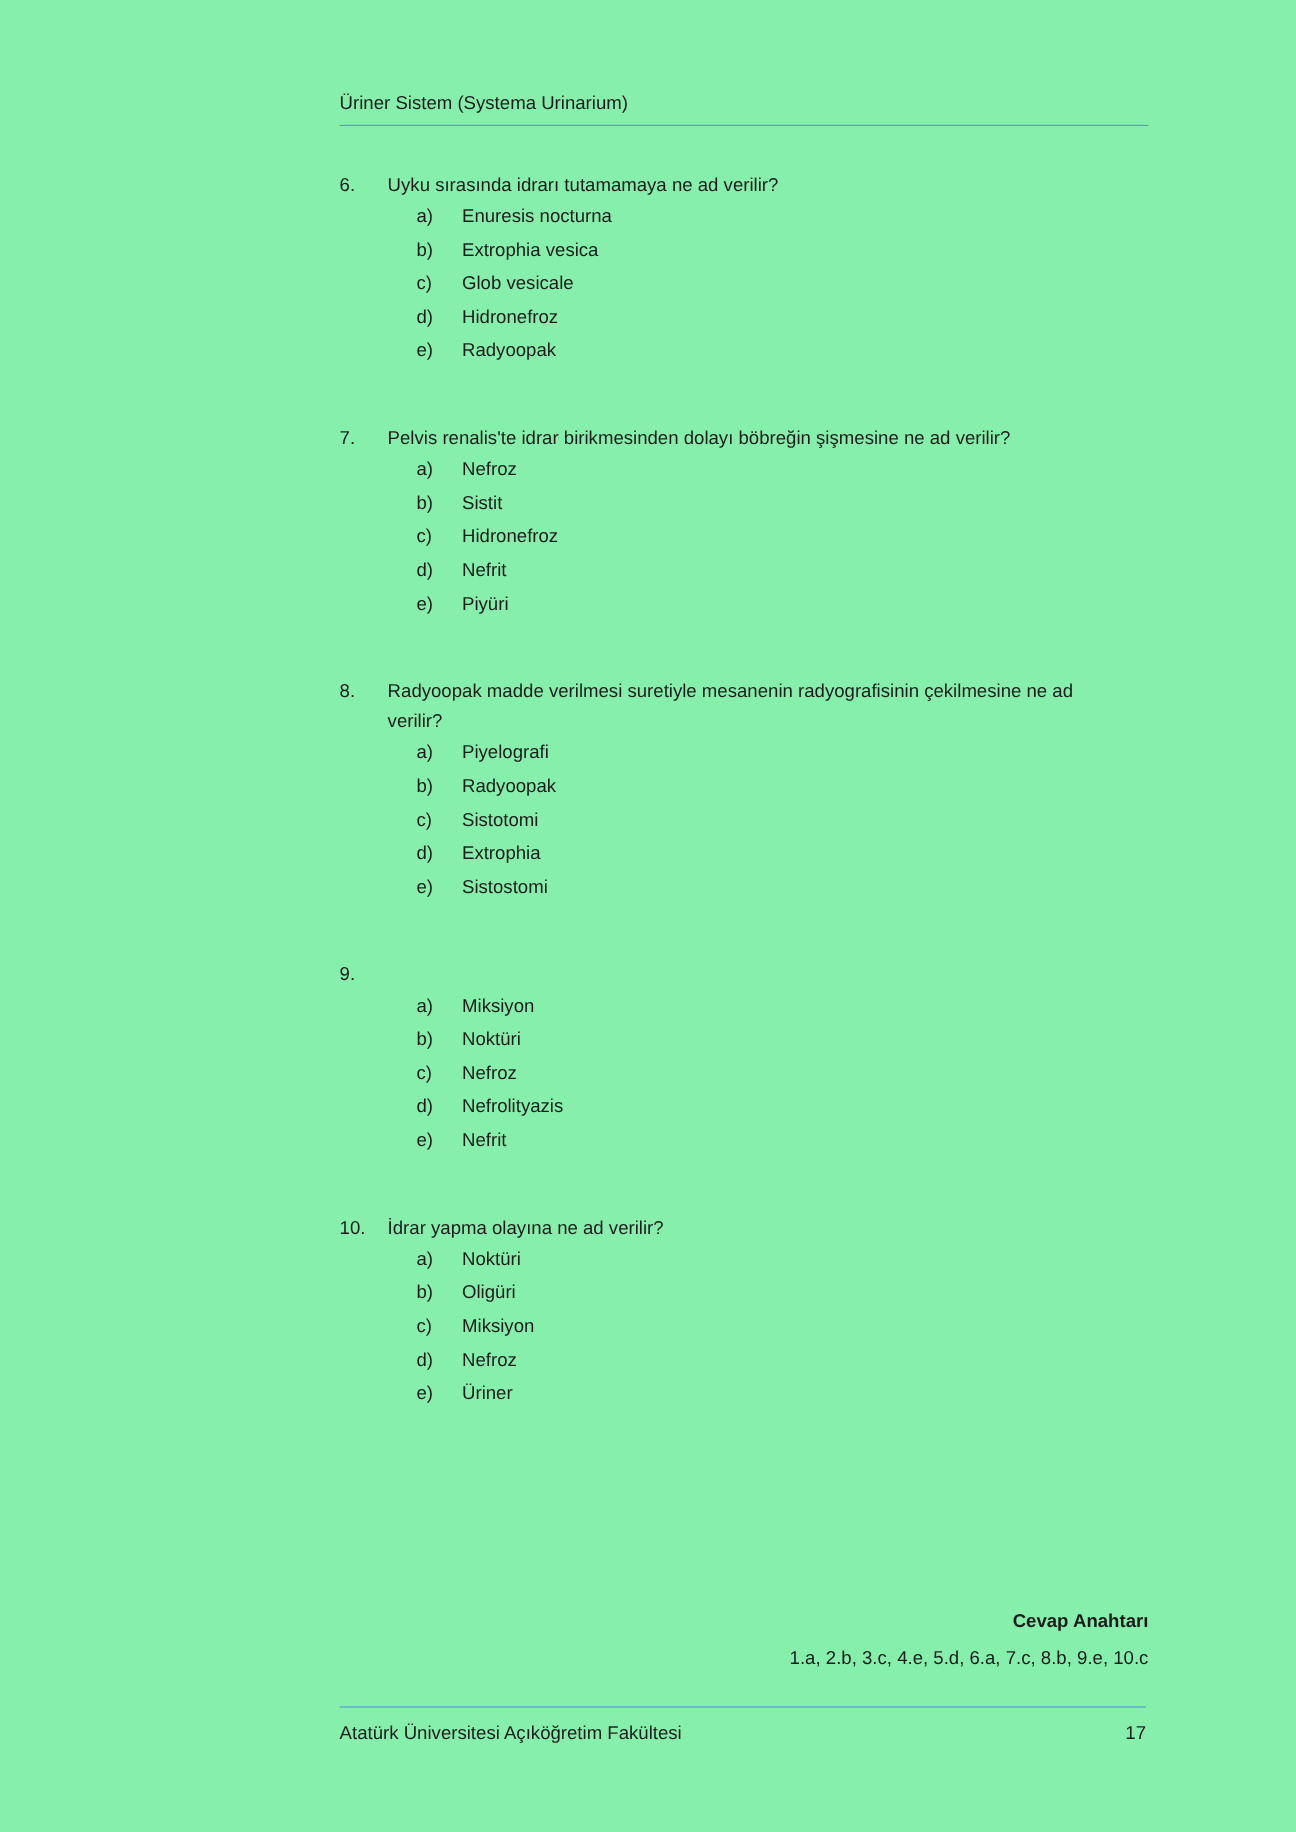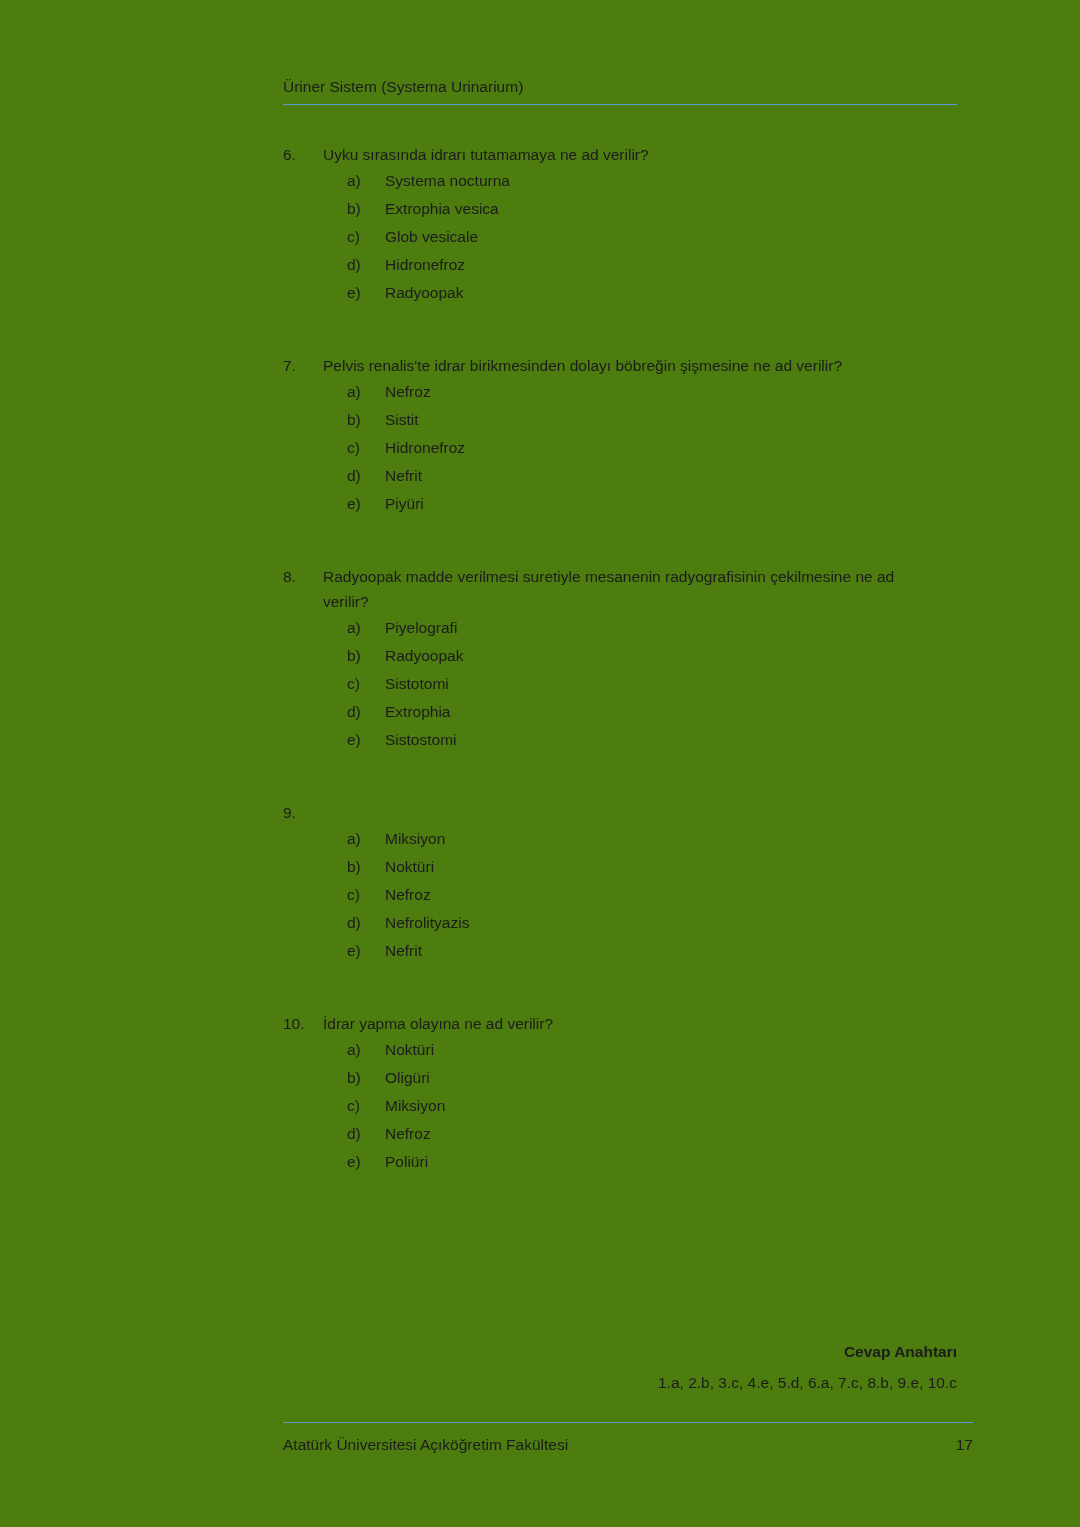--- a/index.html
+++ b/index.html
@@ -6,21 +6,21 @@
   body {
     background: #ffffff;
     font-family: "Liberation Sans", "DejaVu Sans", sans-serif;
     -webkit-font-smoothing: antialiased;
   }
   .page {
     position: relative;
     width: 1080px;
     height: 1527px;
     margin: 0 auto;
-    background: #4d7c0f;
+    background: #86efac;
     color: #1c1c1c;
     overflow: hidden;
   }
   .content { padding: 77px 123px 0 283px; }
 
   .doc-title { font-size: 15.5px; line-height: 20px; }
   .header-rule {
     height: 0; border: none;
     border-top: 1.5px solid #5b9bd5;
     margin: 7px 0 0 0;
@@ -43,21 +43,21 @@
     position: absolute;
     right: 123px;
     top: 1341px;
     text-align: right;
     font-size: 15.5px;
     margin-left: 28px;
   }
   .ak-title { font-weight: bold; line-height: 22px; }
   .ak-values { margin-top: 9px; line-height: 22px; }
 
-  .footer { position: absolute; left: 283px; right: 107px; top: 1422px; }
+  .footer { position: absolute; left: 283px; right: 125px; top: 1422px; }
   .footer-rule {
     height: 0; border: none;
     border-top: 1.5px solid #5b9bd5;
     margin: 0;
   }
   .footer-row {
     display: flex;
     justify-content: space-between;
     margin-top: 13px;
     font-size: 15.5px;
@@ -74,21 +74,21 @@
     </div>
     <div class="questions">
   <div class="question">
     <div class="q-row">
       <span class="q-num">6.</span>
       <span class="q-text">Uyku sırasında idrarı tutamamaya ne ad verilir?</span>
     </div>
     <div class="options">
   <div class="option">
     <span class="opt-letter">a)</span>
-    <span class="opt-text">Systema nocturna</span>
+    <span class="opt-text">Enuresis nocturna</span>
   </div>
 
   <div class="option">
     <span class="opt-letter">b)</span>
     <span class="opt-text">Extrophia vesica</span>
   </div>
 
   <div class="option">
     <span class="opt-letter">c)</span>
     <span class="opt-text">Glob vesicale</span>
@@ -225,21 +225,21 @@
     <span class="opt-text">Miksiyon</span>
   </div>
 
   <div class="option">
     <span class="opt-letter">d)</span>
     <span class="opt-text">Nefroz</span>
   </div>
 
   <div class="option">
     <span class="opt-letter">e)</span>
-    <span class="opt-text">Poliüri</span>
+    <span class="opt-text">Üriner</span>
   </div>
 </div>
   </div>
 </div>
   </div>
 
   <div class="answer-key">
     <div class="ak-title">Cevap Anahtarı</div>
     <div class="ak-values">1.a, 2.b, 3.c, 4.e, 5.d, 6.a, 7.c, 8.b, 9.e, 10.c</div>
   </div>

